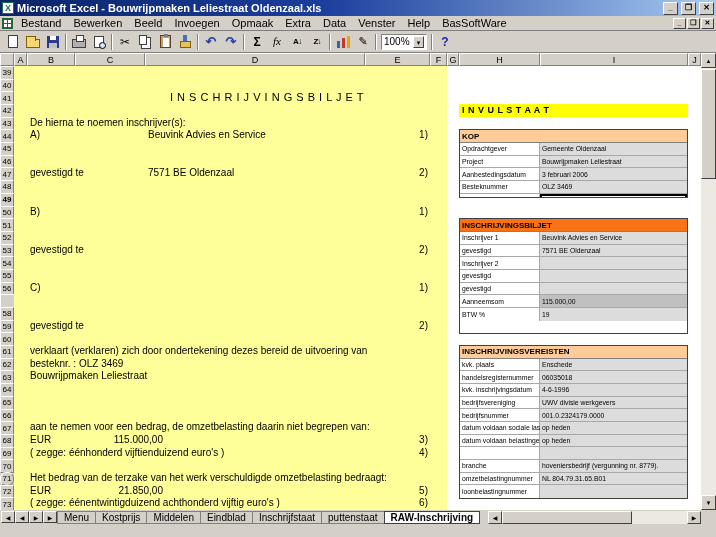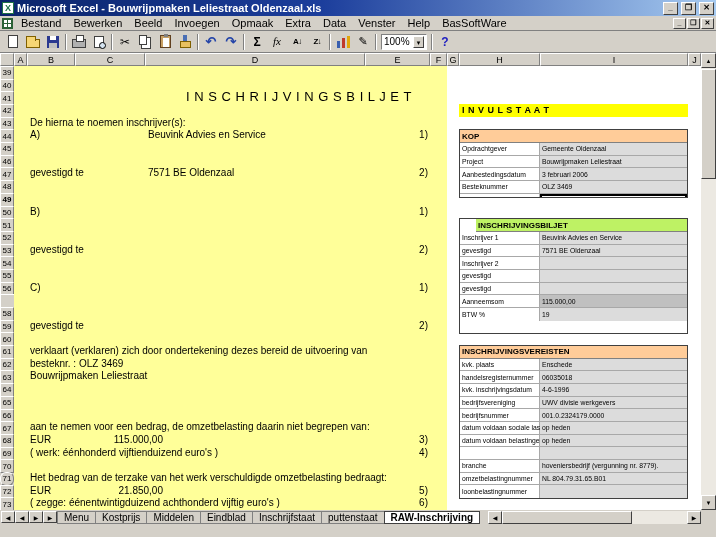--- a/index.html
+++ b/index.html
@@ -65,21 +65,21 @@
   .colheaders { position:absolute; left:14px; top:0; height:13px; display:flex; }
   .colh { height:13px; background:#D4D0C8; border:1px solid; border-color:#fff #808080 #808080 #fff;
           font-size:9px; display:flex; align-items:center; justify-content:center; }
   .gutter { position:absolute; left:0; top:13px; width:14px; height:444px; }
   .rowh { position:absolute; left:0; width:14px; background:#D4D0C8; border:1px solid; border-color:#fff #808080 #808080 #fff;
           font-size:8px; display:flex; align-items:center; justify-content:center; }
   .rowh-active { font-weight:bold; }
   .body { position:absolute; left:14px; top:13px; width:687px; height:444px; background:#fff; overflow:hidden; }
   .form-bg { position:absolute; left:0; top:0; width:433px; height:444px; background:#FFFF99; }
   .fcell { position:absolute; height:12.7px; line-height:12.7px; font-size:10px; white-space:nowrap; }
-  [data-name="form-title"] { font-size:13px; letter-spacing:0.5px;margin-left:16px; }
+  [data-name="form-title"] { font-size:11px; letter-spacing:0.5px; }
 
   
   .invulstaat { position:absolute; left:445px; width:229px; height:12.7px; background:#FFFF00;
                 font-size:9px; font-weight:bold; line-height:12.7px; padding-left:3px; letter-spacing:0.5px; }
   .psec { position:absolute; left:445px; width:229px; background:#fff; border:1px solid #404040; overflow:hidden; }
   .pheader { background:#FFCC99; font-weight:bold; font-size:8px; display:flex; align-items:center; padding-left:2px;
              border-bottom:1px solid #808080; }
   .prow { display:flex; border-bottom:1px solid #A8A8A8; }
   .prow:last-child { border-bottom:none; }
   .plabel { width:80px; background:#fff; border-right:1px solid #A8A8A8; display:flex; align-items:center;
@@ -299,21 +299,21 @@
         <div class="fcell" data-name="form-ref-r56" style="left: 348px; width: 66px; top: 215.657px; text-align: right;">1)</div>
         <div class="fcell" data-name="form-label-r59" style="left: 16px; width: 120px; top: 253.714px; text-align: left;">gevestigd te</div>
         <div class="fcell" data-name="form-ref-r59" style="left: 348px; width: 66px; top: 253.714px; text-align: right;">2)</div>
         <div class="fcell" data-name="form-text-r61" style="left: 16px; width: 400px; top: 279.086px; text-align: left;">verklaart (verklaren) zich door ondertekening dezes bereid de uitvoering van</div>
         <div class="fcell" data-name="form-text-r62" style="left: 16px; width: 400px; top: 291.771px; text-align: left;">besteknr. : OLZ 3469</div>
         <div class="fcell" data-name="form-text-r63" style="left: 16px; width: 400px; top: 304.457px; text-align: left;">Bouwrijpmaken Leliestraat</div>
         <div class="fcell" data-name="form-text-r67" style="left: 16px; width: 400px; top: 355.2px; text-align: left;">aan te nemen voor een bedrag, de omzetbelasting daarin niet begrepen van:</div>
         <div class="fcell" data-name="form-currency-r68" style="left: 16px; width: 40px; top: 367.886px; text-align: left;">EUR</div>
         <div class="fcell" data-name="form-amount-r68" style="left: 60px; width: 89px; top: 367.886px; text-align: right;">115.000,00</div>
         <div class="fcell" data-name="form-ref-r68" style="left: 348px; width: 66px; top: 367.886px; text-align: right;">3)</div>
-        <div class="fcell" data-name="form-text-r69" style="left: 16px; width: 400px; top: 380.571px; text-align: left;">( werk: éénhonderd vijftienduizend  euro's )</div>
+        <div class="fcell" data-name="form-text-r69" style="left: 16px; width: 400px; top: 380.571px; text-align: left;">( zegge: éénhonderd vijftienduizend  euro's )</div>
         <div class="fcell" data-name="form-ref-r69" style="left: 348px; width: 66px; top: 380.571px; text-align: right;">4)</div>
         <div class="fcell" data-name="form-text-r71" style="left: 16px; width: 400px; top: 405.943px; text-align: left;">Het bedrag van de terzake van het werk verschuldigde omzetbelasting bedraagt:</div>
         <div class="fcell" data-name="form-currency-r72" style="left: 16px; width: 40px; top: 418.629px; text-align: left;">EUR</div>
         <div class="fcell" data-name="form-amount-r72" style="left: 60px; width: 89px; top: 418.629px; text-align: right;">21.850,00</div>
         <div class="fcell" data-name="form-ref-r72" style="left: 348px; width: 66px; top: 418.629px; text-align: right;">5)</div>
         <div class="fcell" data-name="form-text-r73" style="left: 16px; width: 400px; top: 431.314px; text-align: left;">( zegge: éénentwintigduizend achthonderd vijftig euro's )</div>
         <div class="fcell" data-name="form-ref-r73" style="left: 348px; width: 66px; top: 431.314px; text-align: right;">6)</div>
         <div class="invulstaat" data-name="invulstaat-banner" style="top: 38.0571px; background: rgb(255, 255, 0);">I N V U L S T A A T</div>
         <div class="psec" data-name="panel-section-kop" style="top: 63.4286px; height: 69px;">
           <div class="pheader" data-name="panel-section-header" style="height: 12.6857px; background: rgb(255, 204, 153);">KOP</div>
@@ -352,21 +352,21 @@
           <div class="prow" data-name="panel-row" style="height: 12.6857px;">
             <div class="plabel" data-name="panel-label">
               <span class="ptext" data-name="panel-label-text">RAW-versie</span>
             </div>
             <div class="pvalue selected" data-name="panel-value-selected">
               <span class="ptext" data-name="panel-value-text">2000</span>
             </div>
           </div>
         </div>
         <div class="psec" data-name="panel-section-inschrijvingsbiljet" style="top: 152.229px; height: 116.171px;">
-          <div class="pheader" data-name="panel-section-header" style="height: 12.6857px; background: #bef264; margin-left: 16px;">INSCHRIJVINGSBILJET</div>
+          <div class="pheader" data-name="panel-section-header" style="height: 12.6857px; background: #f97316;">INSCHRIJVINGSBILJET</div>
           <div class="prow" data-name="panel-row" style="height: 12.6857px;">
             <div class="plabel" data-name="panel-label">
               <span class="ptext" data-name="panel-label-text">Inschrijver 1</span>
             </div>
             <div class="pvalue" data-name="panel-value">
               <span class="ptext" data-name="panel-value-text">Beuvink Advies en Service</span>
             </div>
           </div>
           <div class="prow" data-name="panel-row" style="height: 12.6857px;">
             <div class="plabel" data-name="panel-label">

